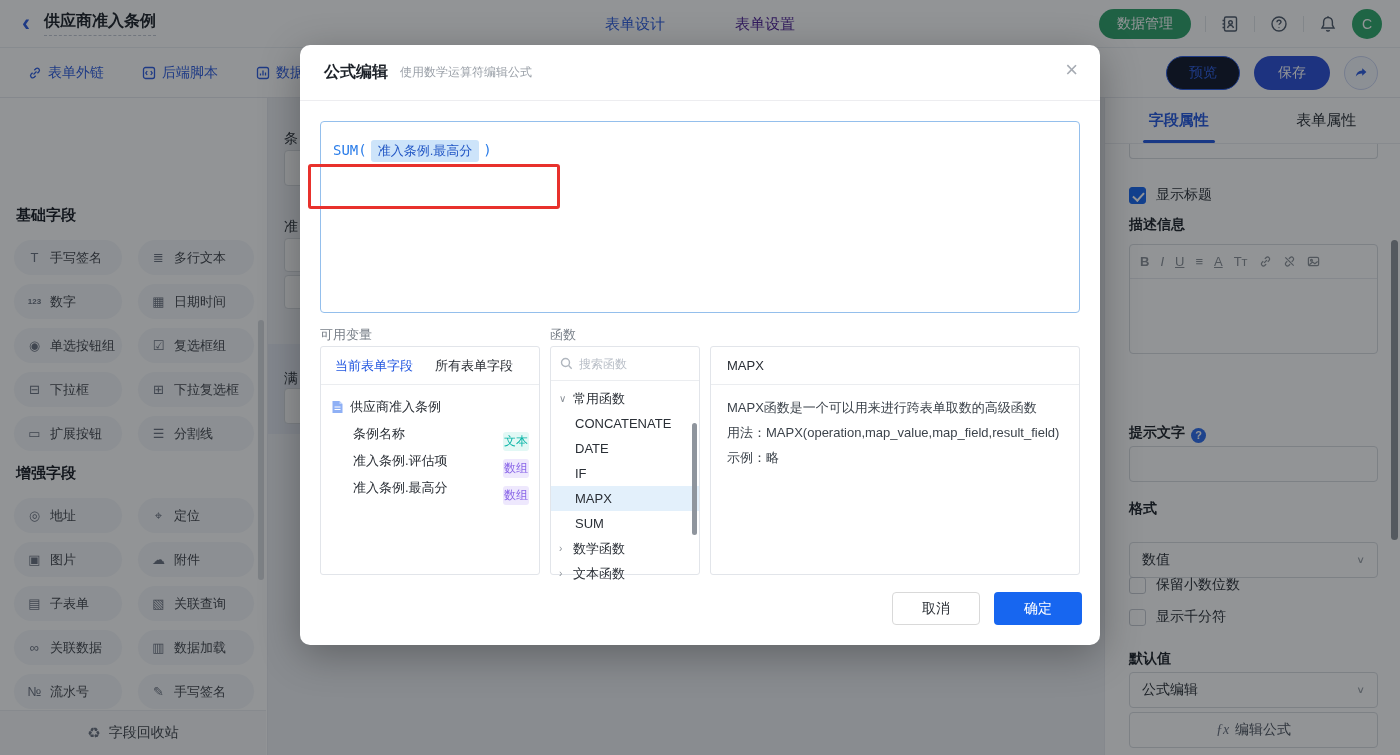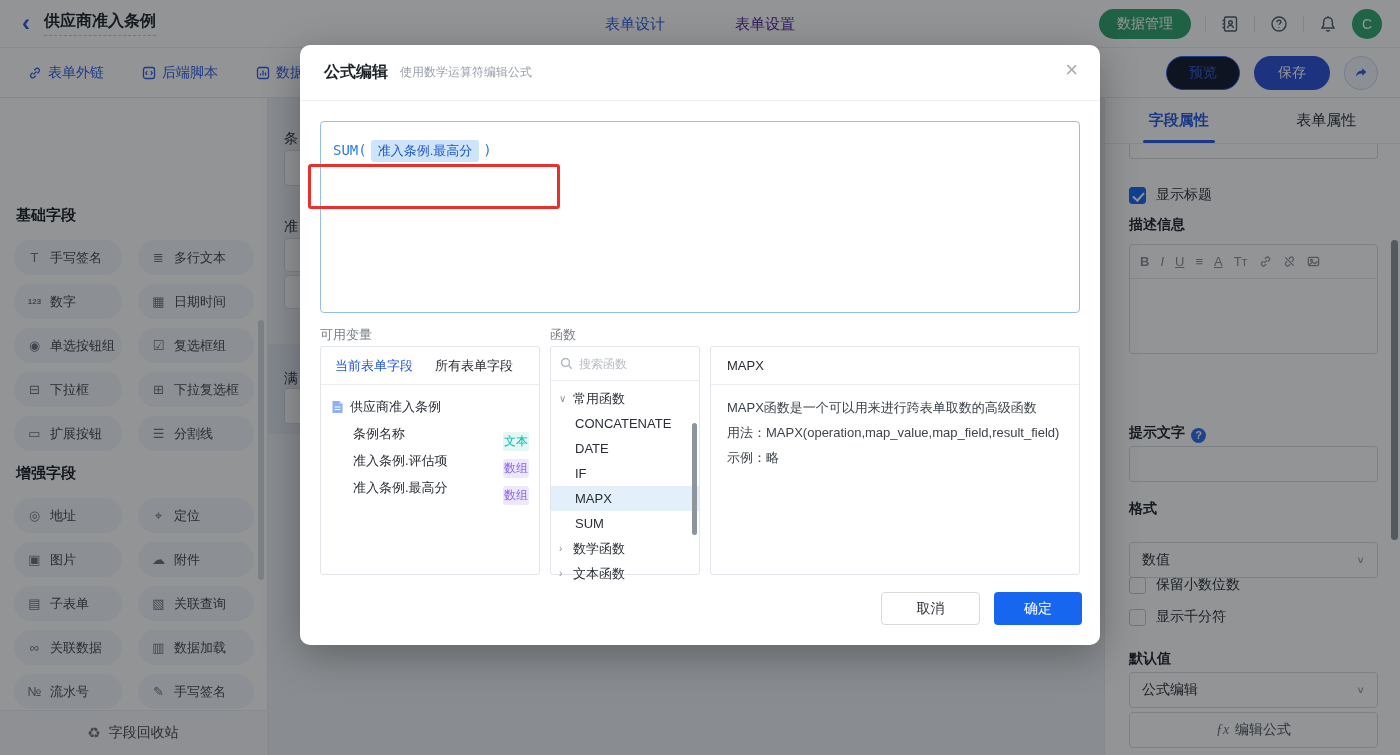--- a/index.html
+++ b/index.html
@@ -109,21 +109,21 @@
   .frow .arr { color:#8a9097; font-size:10px; width:9px; }
   .fitem { height:25px; display:flex; align-items:center; padding-left:24px; cursor:pointer; }
   .fitem.sel { background:#e3f0fb; }
   .f-scroll { position:absolute; right:2px; top:42px; width:5px; height:112px; background:#8f959d; border-radius:3px; }
 
   .fdoc { left:410px; width:370px; }
   .d-head { height:38px; border-bottom:1px solid #ebedf0; display:flex; align-items:center; padding:0 16px; font-size:13px; color:#2a2f36; }
   .d-body { padding:10px 16px; font-size:13px; color:#3c434b; line-height:25px; }
 
   .m-foot { position:absolute; right:18px; bottom:20px; display:flex; gap:14px; }
-  .btn-cancel { width:99px; height:33px; background:#fff; border:1px solid #d9d9d9; border-radius:4px; font-size:14px; color:#2a2f36; cursor:pointer; }
+  .btn-cancel { width:88px; height:33px; background:#fff; border:1px solid #d9d9d9; border-radius:4px; font-size:14px; color:#2a2f36; cursor:pointer; }
   .btn-ok { width:88px; height:33px; background:#1766f0; border:none; border-radius:4px; font-size:14px; color:#fff; cursor:pointer; }
 
   svg { display:block; }
 </style>
 </head>
 <body>
 
 <div class="app">
 
   <div class="topbar">

